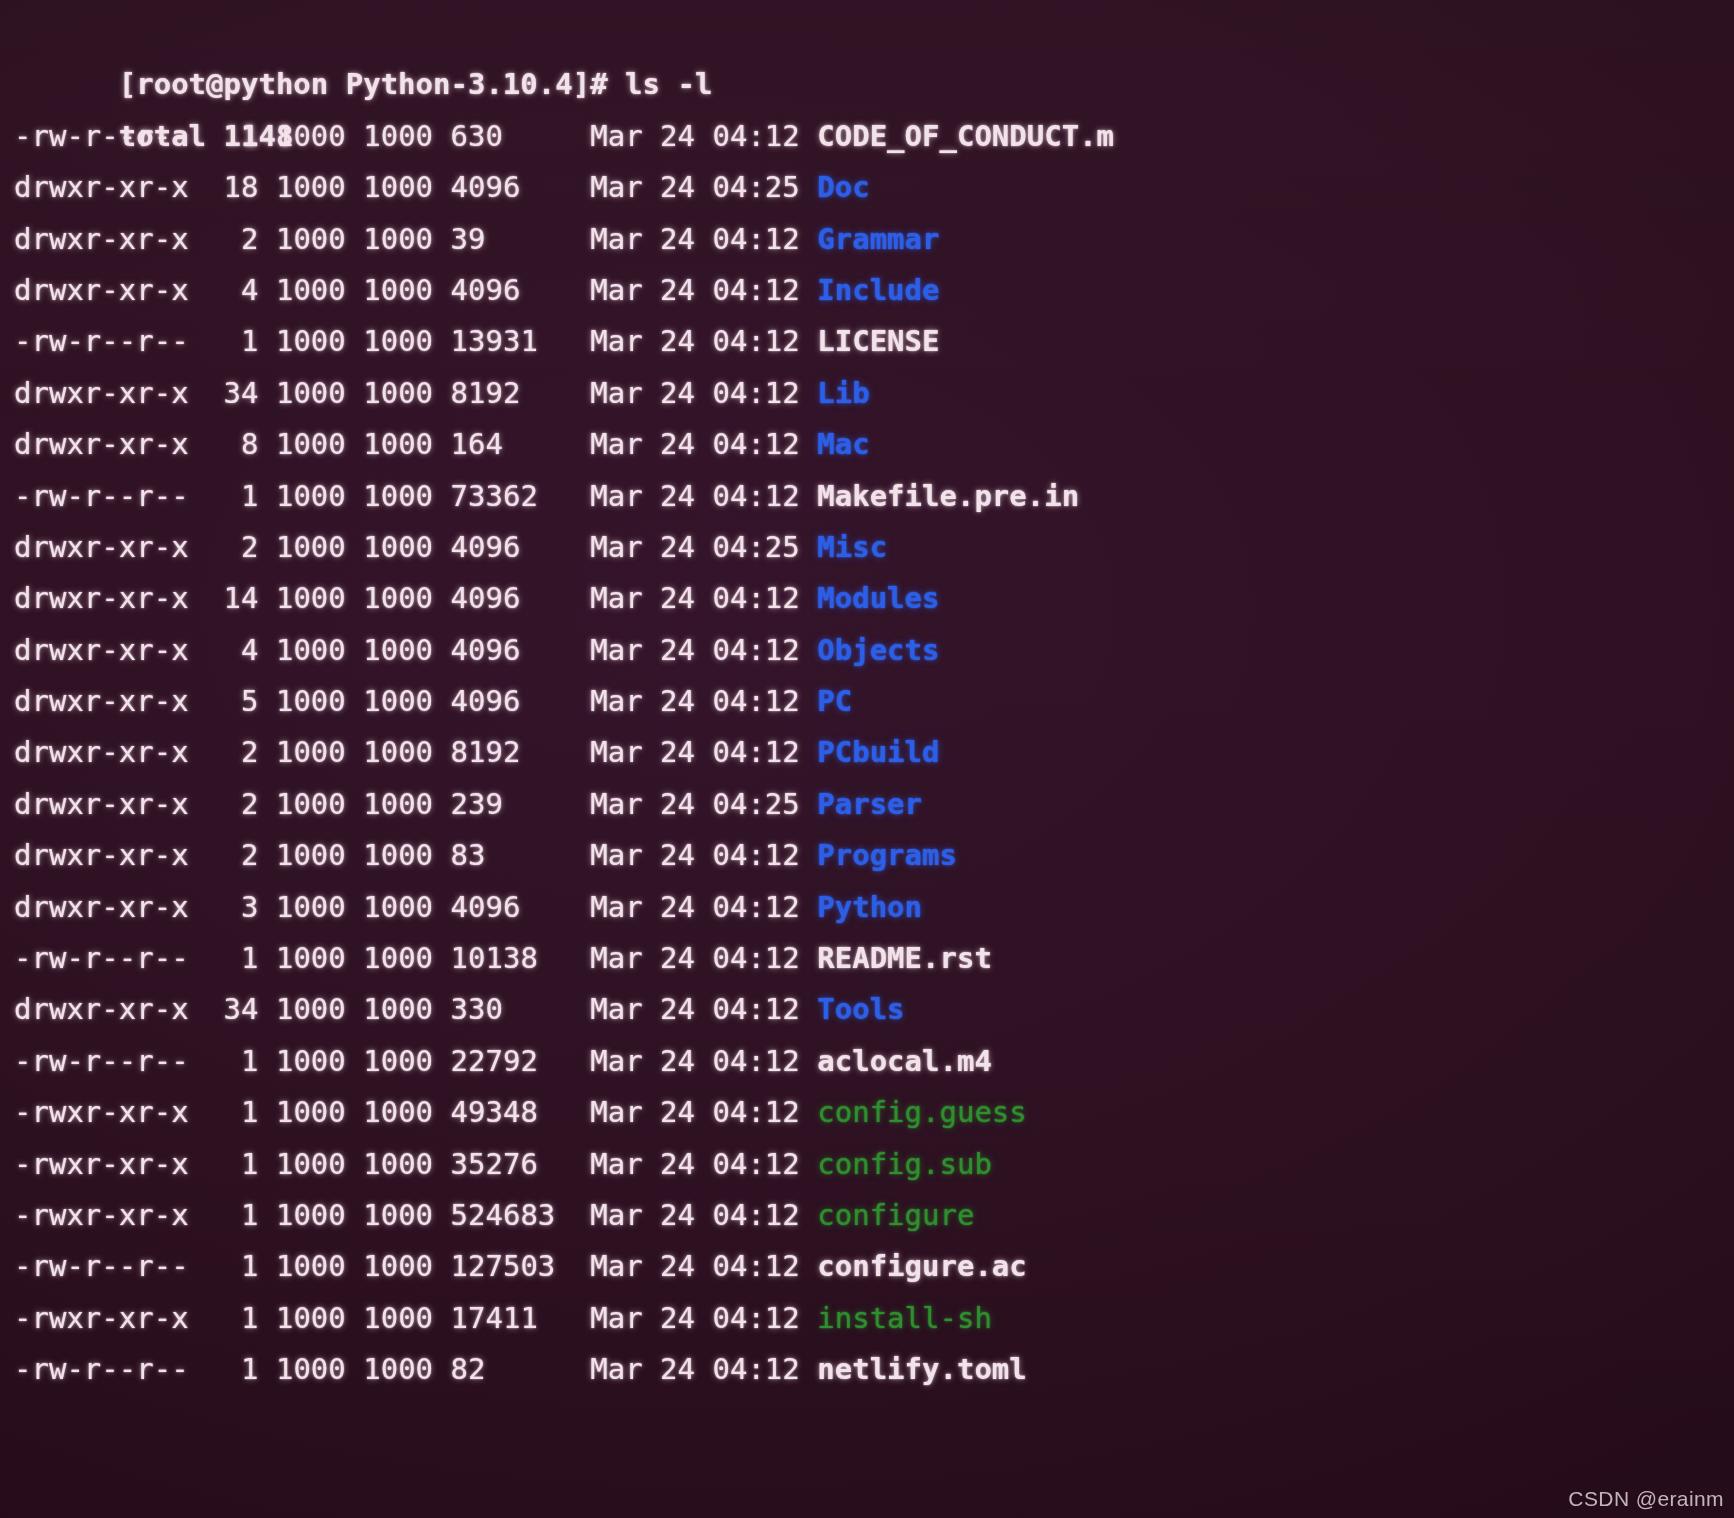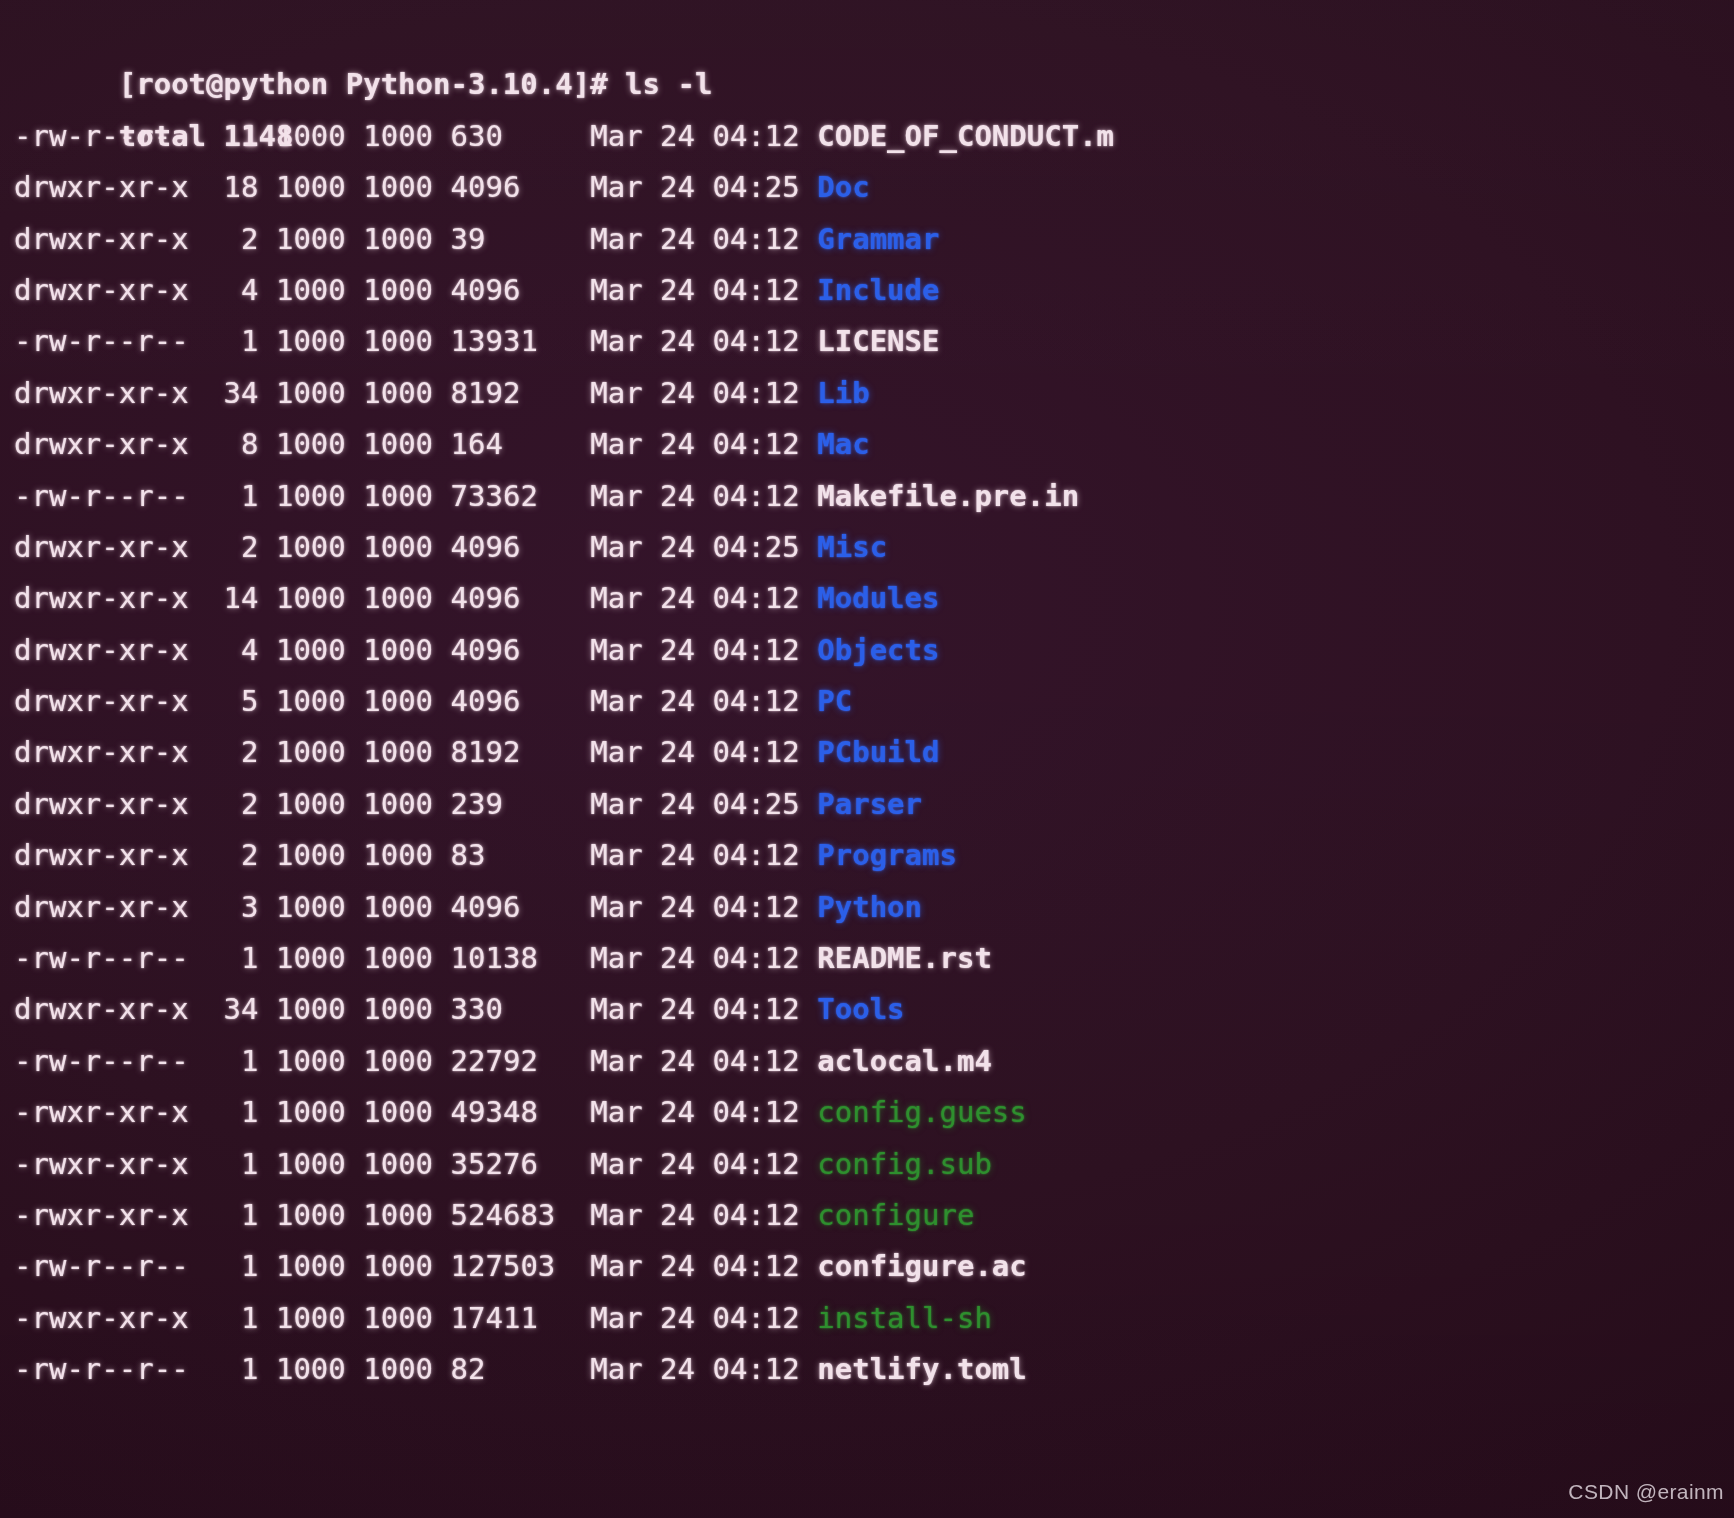--- a/index.html
+++ b/index.html
@@ -65,21 +65,21 @@
   .col-date  { display: inline-block; }
 
   .fname { }
   .fname.dir  { color: #2b5fe8; text-shadow: 0 0 7px rgba(50,100,240,0.6), 0 0 2px rgba(60,110,255,0.9); font-weight: bold; }
   .fname.exec { color: #2e8f2e; text-shadow: 0 0 7px rgba(45,150,45,0.55), 0 0 2px rgba(55,170,55,0.85); font-weight: normal; }
   .fname.file { color: #f2e2ea; font-weight: bold; }
 
   #watermark {
     position: absolute;
     right: 10px;
-    bottom: 14px;
+    bottom: 7px;
     z-index: 5;
     font-family: "Liberation Sans", sans-serif;
     font-size: 21px;
     color: #cfc3cb;
     letter-spacing: 0.4px;
     opacity: 0.92;
     margin-top: 32px;
   }
 </style>
 </head>

